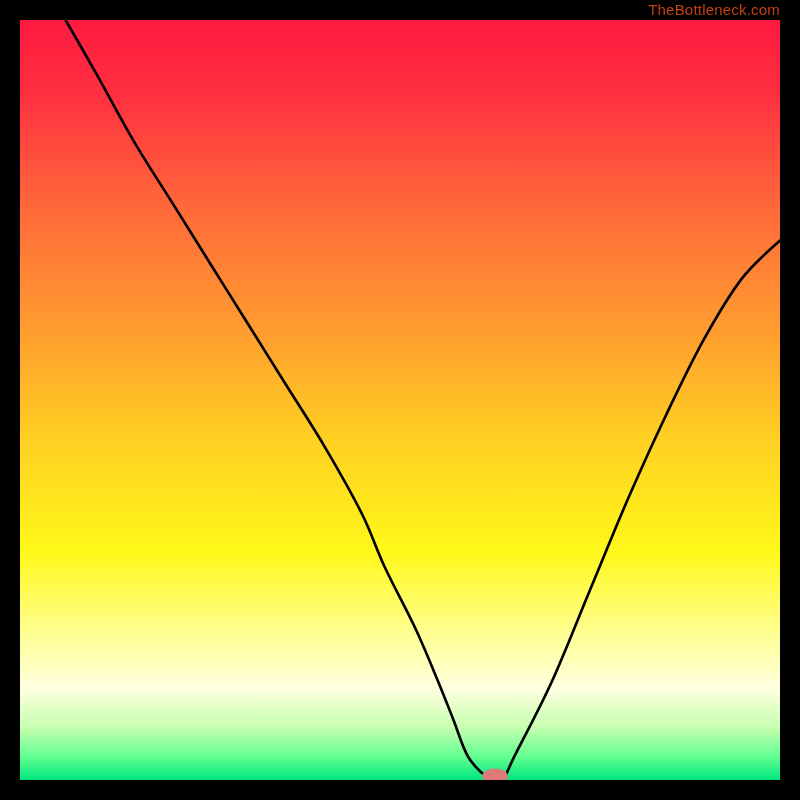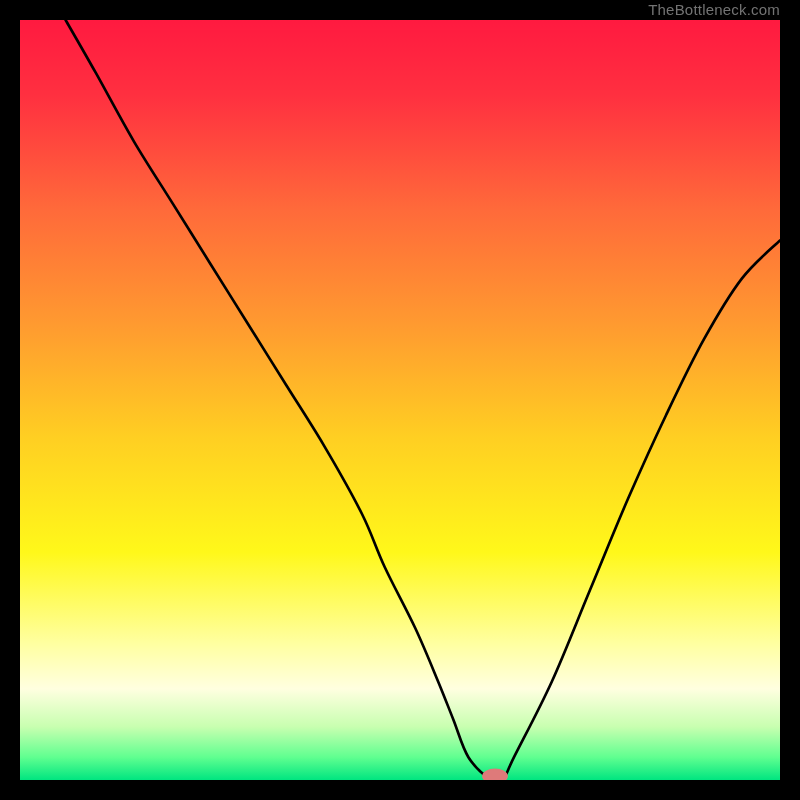--- a/index.html
+++ b/index.html
@@ -28,21 +28,21 @@
   .gradient {
     position: absolute;
     left: 0; top: 0; width: 100%; height: 100%;
   }
   .watermark {
     position: absolute;
     top: 0;
     right: 20px;
     height: 20px;
     line-height: 20px;
-    color: #737373;
+    color: #c2410c;
     font-size: 15px;
     letter-spacing: 0.2px;
     text-align: left;
     user-select: none;
   }
   svg.curve {
     position: absolute;
     left: 0; top: 0;
     width: 100%; height: 100%;
   }

